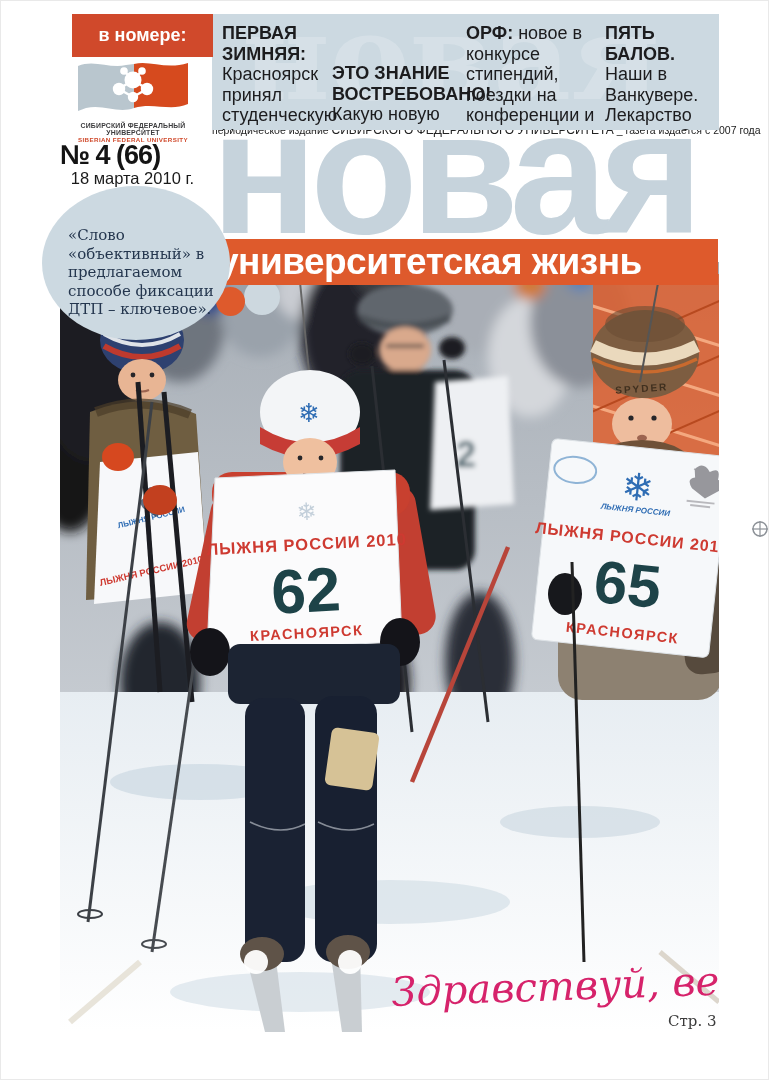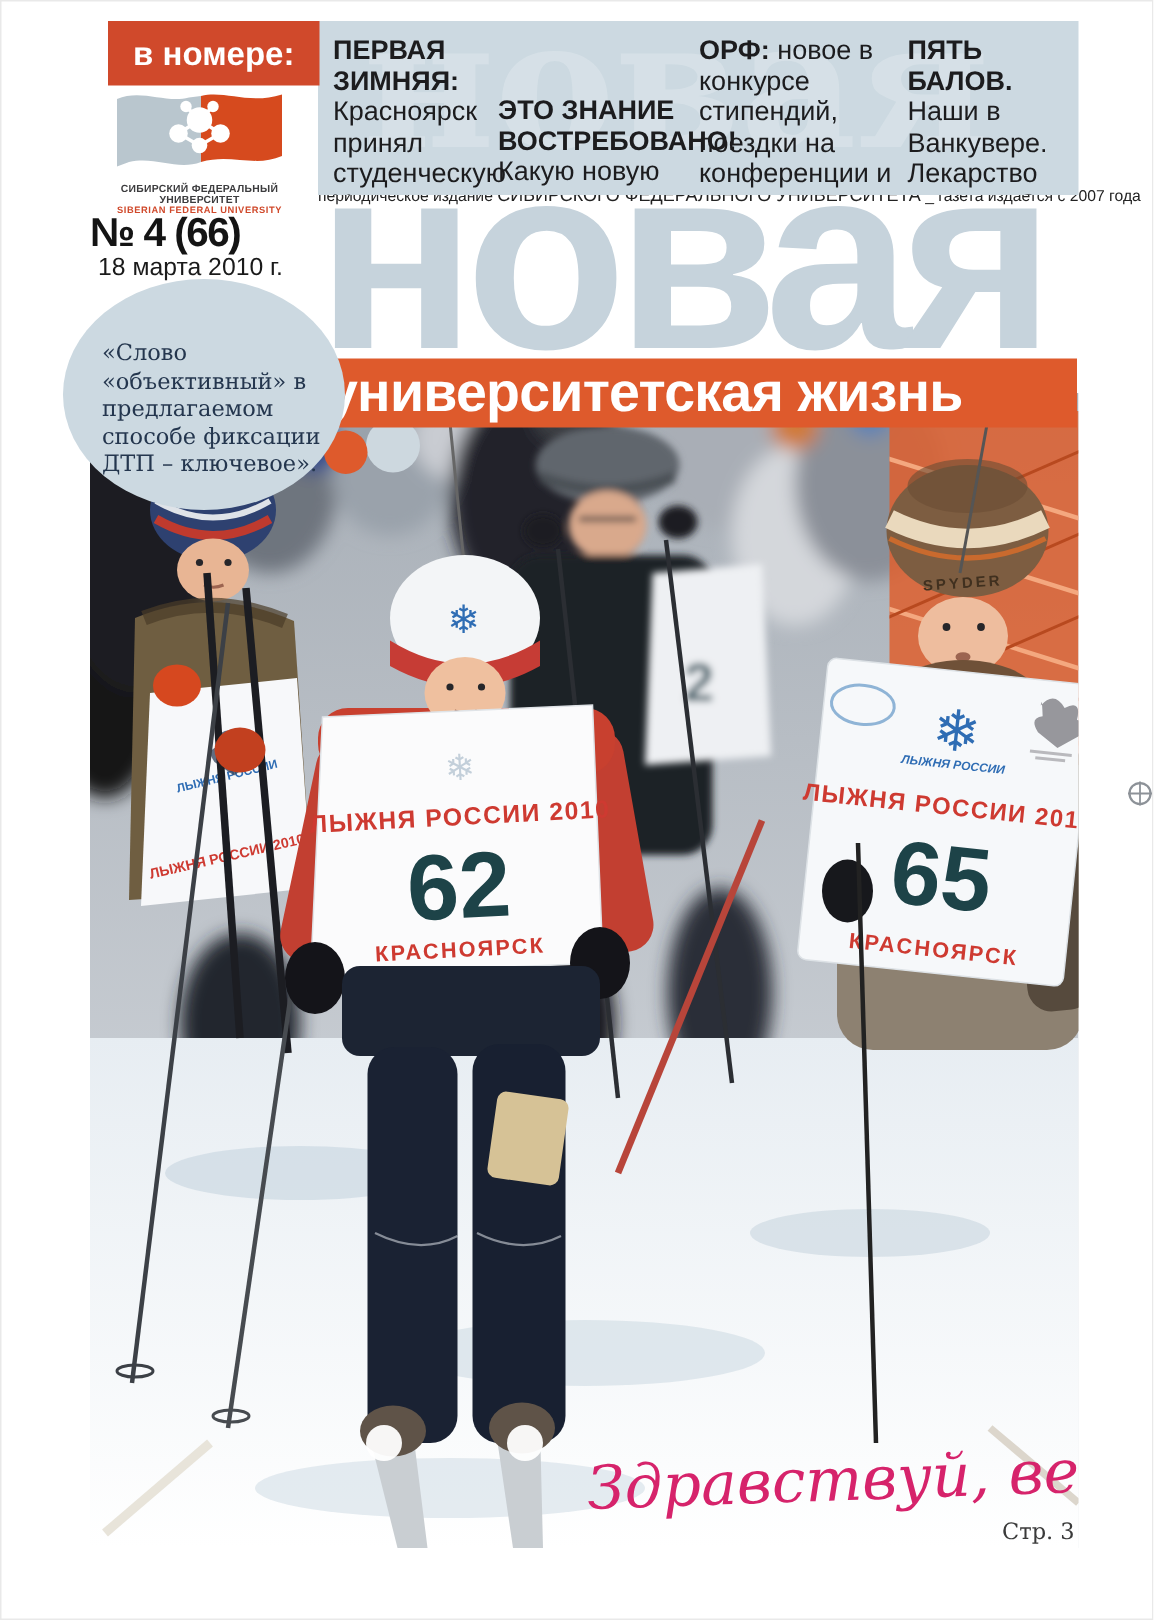--- a/index.html
+++ b/index.html
@@ -2,21 +2,21 @@
 <html><head>
 <meta charset="utf-8">
 <style>
   html,body{margin:0;padding:0;background:#fff;}
   .page{position:relative;width:769px;height:1080px;background:#ffffff;overflow:hidden;
         font-family:"Liberation Sans",sans-serif;box-shadow:inset 0 0 0 1px #e9e9e9;}
   .abs{position:absolute;}
 
   
   .issue-badge{left:72px;top:14px;width:141px;height:43px;background:#d0492b;color:#fff;
-    font-size:22px;font-weight:bold;display:flex;align-items:center;justify-content:center;z-index:3;}
+    font-size:18px;font-weight:bold;display:flex;align-items:center;justify-content:center;z-index:3;}
 
   
   .toc-panel{left:212px;top:14px;width:507px;height:116px;background:#ccd9e1;z-index:2;
     display:flex;gap:10px;padding:9px 10px;box-sizing:border-box;overflow:hidden;}
   .toc-watermark{position:absolute;left:30px;top:-28px;font-size:120px;font-weight:bold;
     color:#ffffff;opacity:.20;white-space:nowrap;pointer-events:none;font-family:"DejaVu Serif",serif;}
   .toc-col{position:relative;font-size:18px;line-height:1.14;color:#1c1c1e;}
   .toc-col.c1{width:100px;} .toc-col.c2{width:124px;margin-top:40px;} .toc-col.c3{width:140px;} .toc-col.c4{width:113px;}
   .toc-title{font-weight:bold;display:block;}
   .toc-title.inline,.toc-body.inline{display:inline;}
@@ -27,21 +27,21 @@
   .tagline{left:212px;top:123px;width:540px;white-space:nowrap;color:#222;font-size:10.5px;}
   .tagline .org{font-size:12px;}
 
   
   .sfu-logo{left:66px;top:58px;width:134px;text-align:center;z-index:3;}
   .sfu-caption-ru{font-size:6.9px;font-weight:bold;color:#3c3c3e;letter-spacing:.2px;margin-top:2px;}
   .sfu-caption-en{font-size:6.2px;font-weight:bold;color:#d0492b;letter-spacing:.4px;}
 
   .issue-number{left:60px;top:140px;width:134px;text-align:left;font-size:27px;font-weight:bold;
     letter-spacing:-1px;color:#141414;z-index:3;}
-  .issue-date{left:60px;top:169px;width:134px;text-align:center;font-size:16.5px;color:#1a1a1a;z-index:3;}
+  .issue-date{left:60px;top:169px;width:134px;text-align:right;font-size:16.5px;color:#1a1a1a;z-index:3;}
 
   
   .masthead-word{left:211px;top:84px;width:507px;font-size:176px;line-height:1;font-weight:bold;
     color:#c6d3dc;letter-spacing:-7px;z-index:1;}
   .masthead-banner{left:205px;top:239px;width:513px;height:46px;background:#de5a2c;color:#fff;
     display:flex;align-items:center;padding-left:13px;box-sizing:border-box;
     font-size:37px;font-weight:bold;letter-spacing:-0.5px;z-index:5;}
   .dot{border-radius:50%;z-index:4;}
   .dot-orange{left:216px;top:287px;width:29px;height:29px;background:#de5a2c;z-index:6;}
   .dot-gray{left:244px;top:279px;width:36px;height:36px;background:#cdd8df;}

